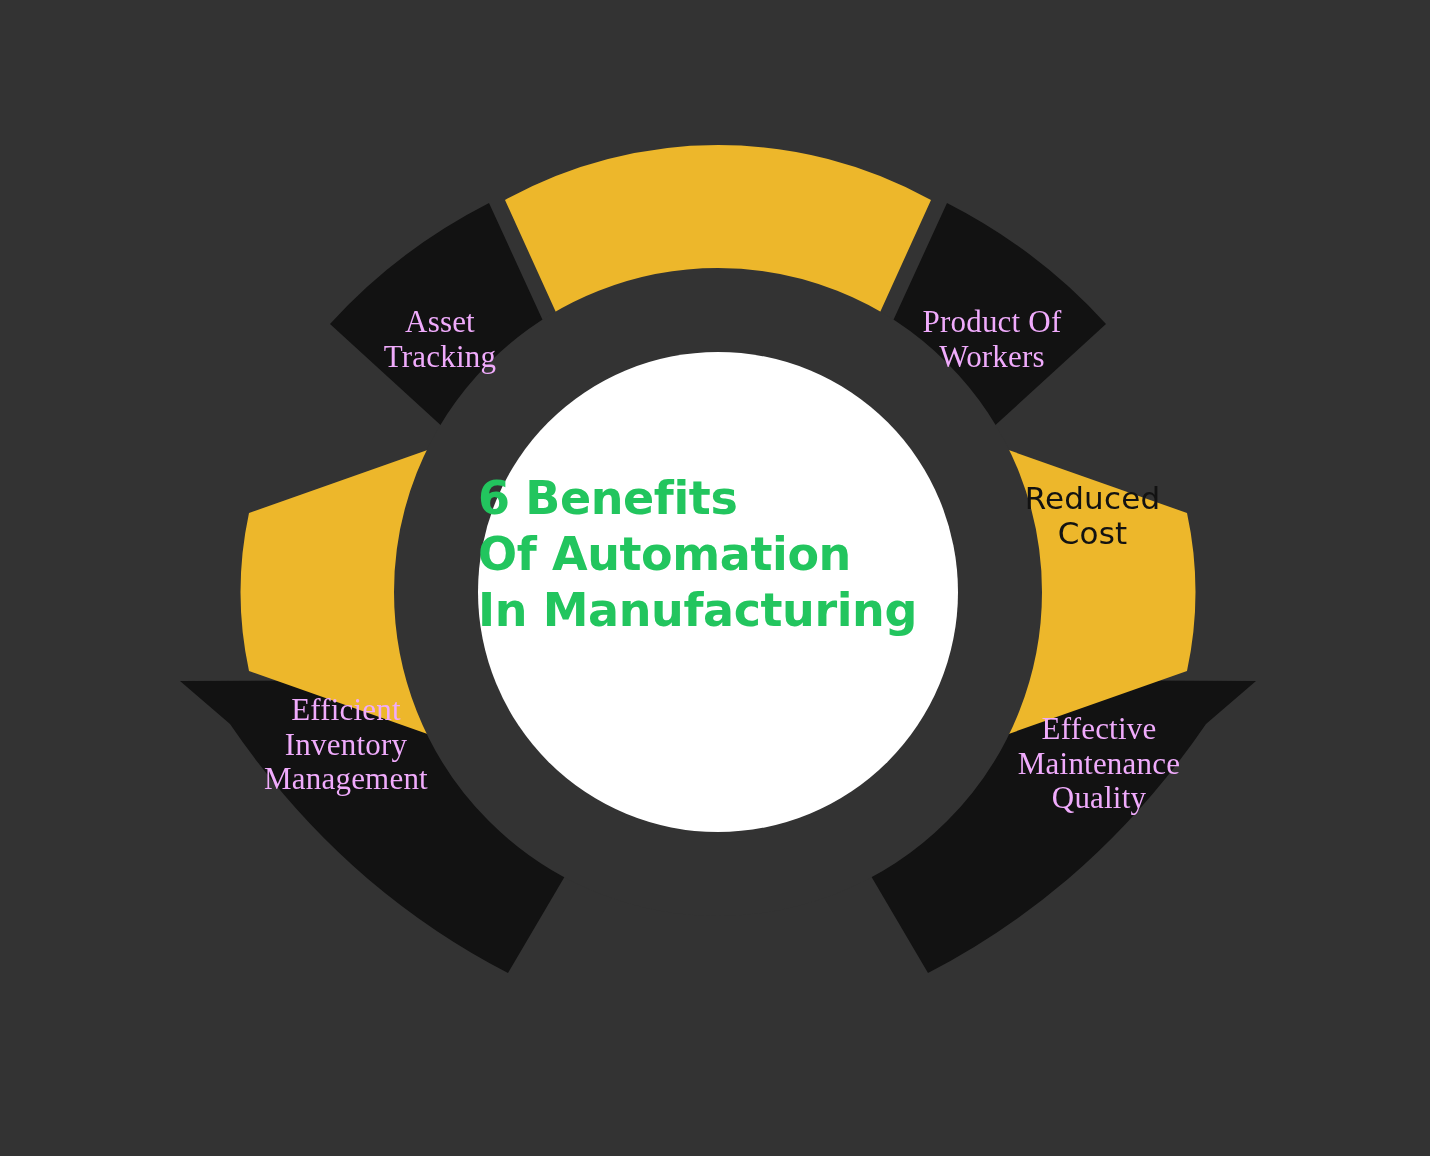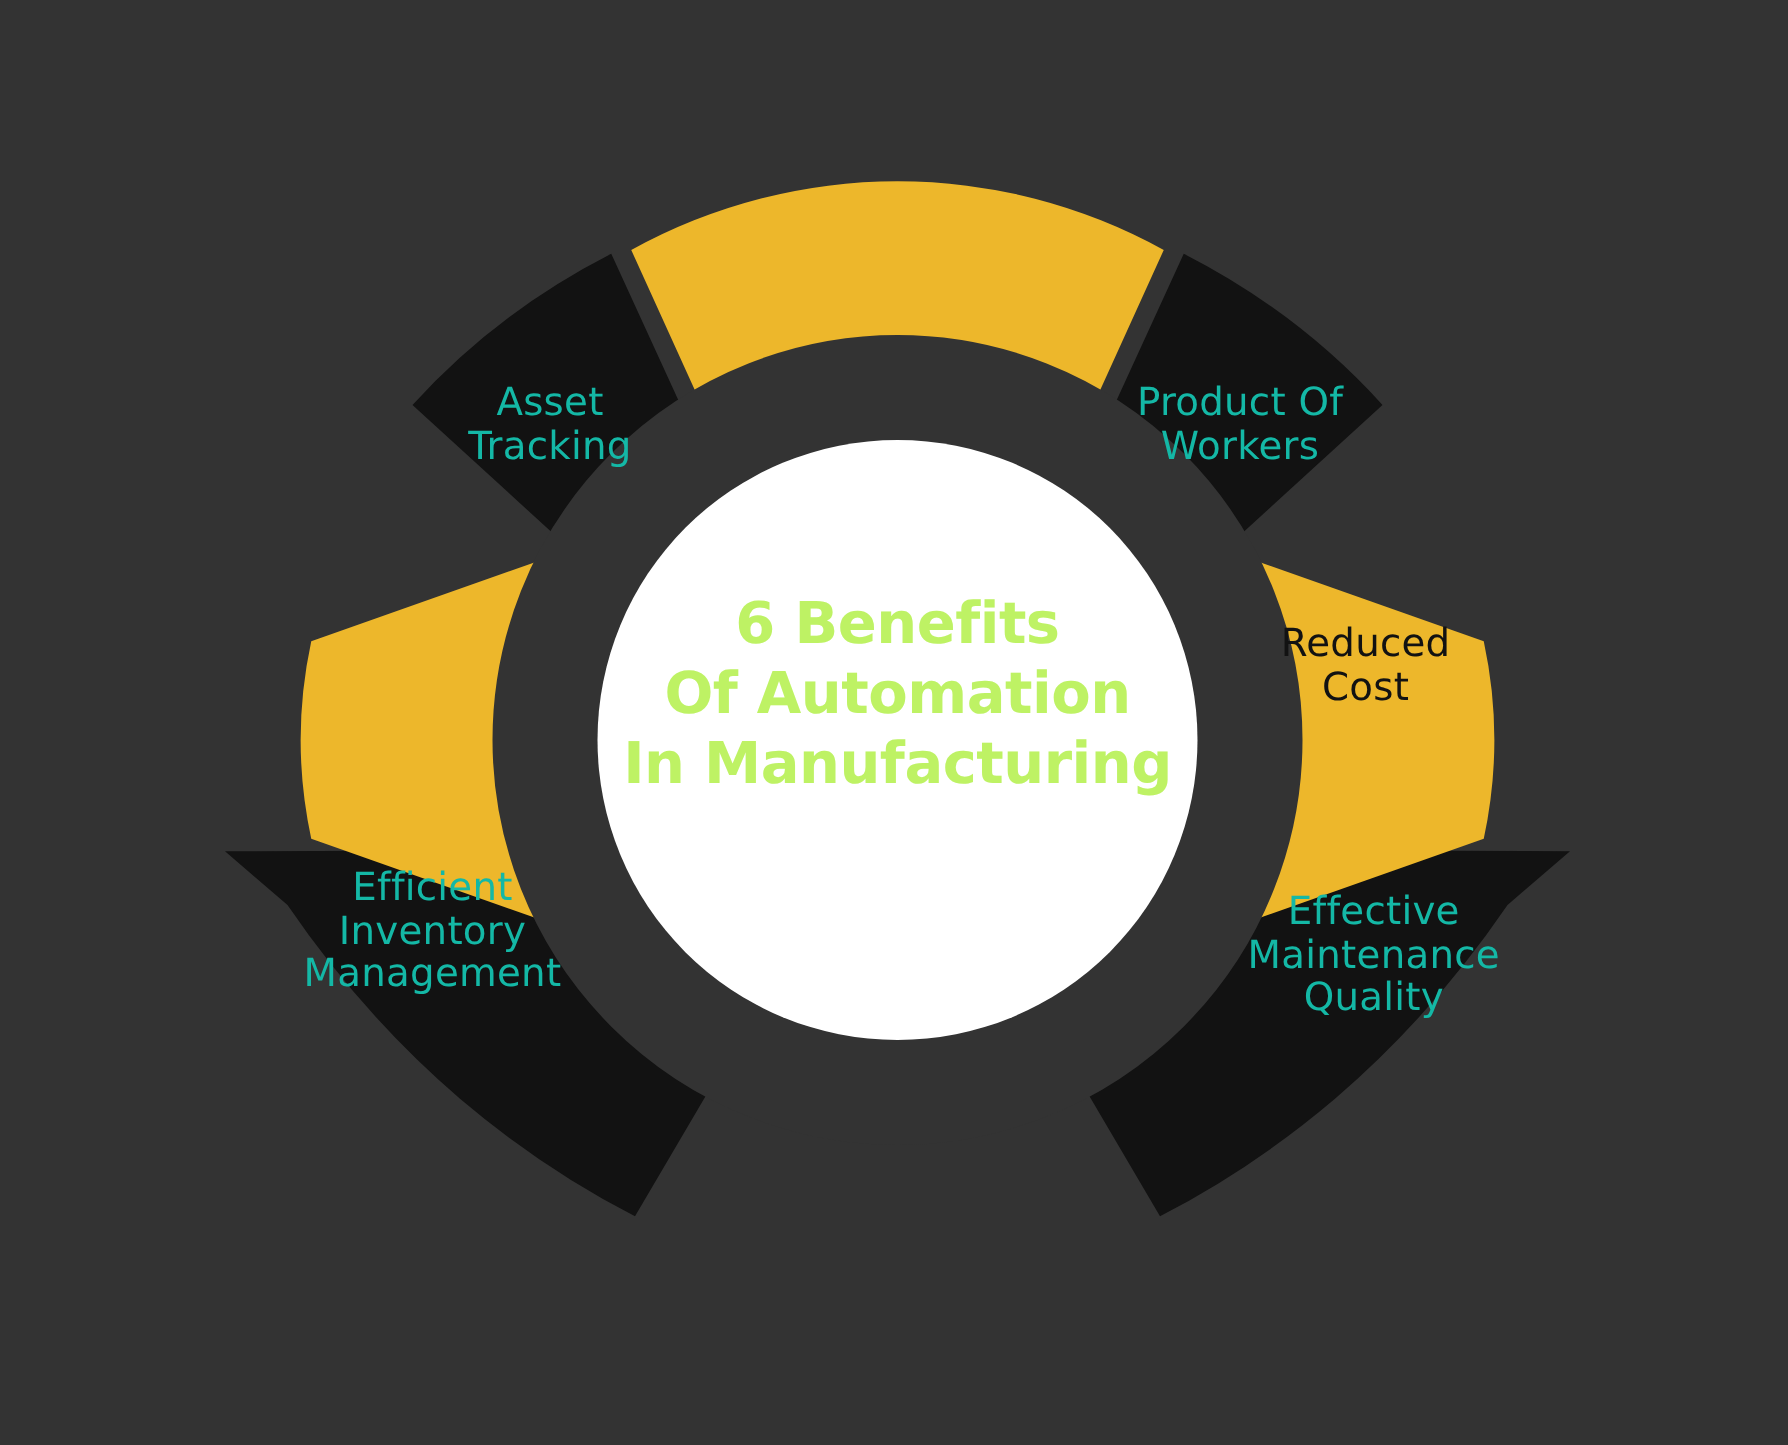--- a/index.html
+++ b/index.html
@@ -31,30 +31,29 @@
     position: absolute;
     text-align: center;
     line-height: 1.12;
     font-family: "DejaVu Sans", sans-serif;
     font-weight: 400;
     font-size: 31px;
     letter-spacing: 0.2px;
     white-space: pre;
     pointer-events: none;
   }
-  .seg-label.on-dark { color: #14b8a6; }
+  .seg-label.on-dark { color: #f0abfc; font-family: Liberation Serif, serif; }
   .seg-label.on-light { color: #121212; }
 
   .center-title {
     position: absolute;
     left: 478px;
     top: 470px;
     width: 480px;
-    text-align: center;
-    color: #bef264;
+    color: #22c55e;
     font-family: "DejaVu Sans", sans-serif;
     font-weight: bold;
     font-size: 46px;
     line-height: 1.22;
     letter-spacing: -0.4px;
     white-space: pre-line;
   }
 </style>
 </head>
 <body>
@@ -115,21 +114,21 @@
 
     <circle cx="718" cy="592" r="240" fill="#FFFFFF"></circle>
   </svg>
 
   <div class="seg-label on-dark" style="left:330px; top:305px; width:220px;">Asset
 Tracking</div>
 
   <div class="seg-label on-dark" style="left:882px; top:305px; width:220px;">Product Of
 Workers</div>
 
-  <div class="seg-label on-light" style="left:975px; top:481px; width:235px;margin-top:17px;">Reduced
+  <div class="seg-label on-light" style="left:975px; top:481px; width:235px;">Reduced
 Cost</div>
 
 
   <div class="seg-label on-dark" style="left:232px; top:693px; width:228px;">Efficient
 Inventory
 Management</div>
 
   <div class="seg-label on-dark" style="left:985px; top:712px; width:228px;">Effective
 Maintenance
 Quality</div>

